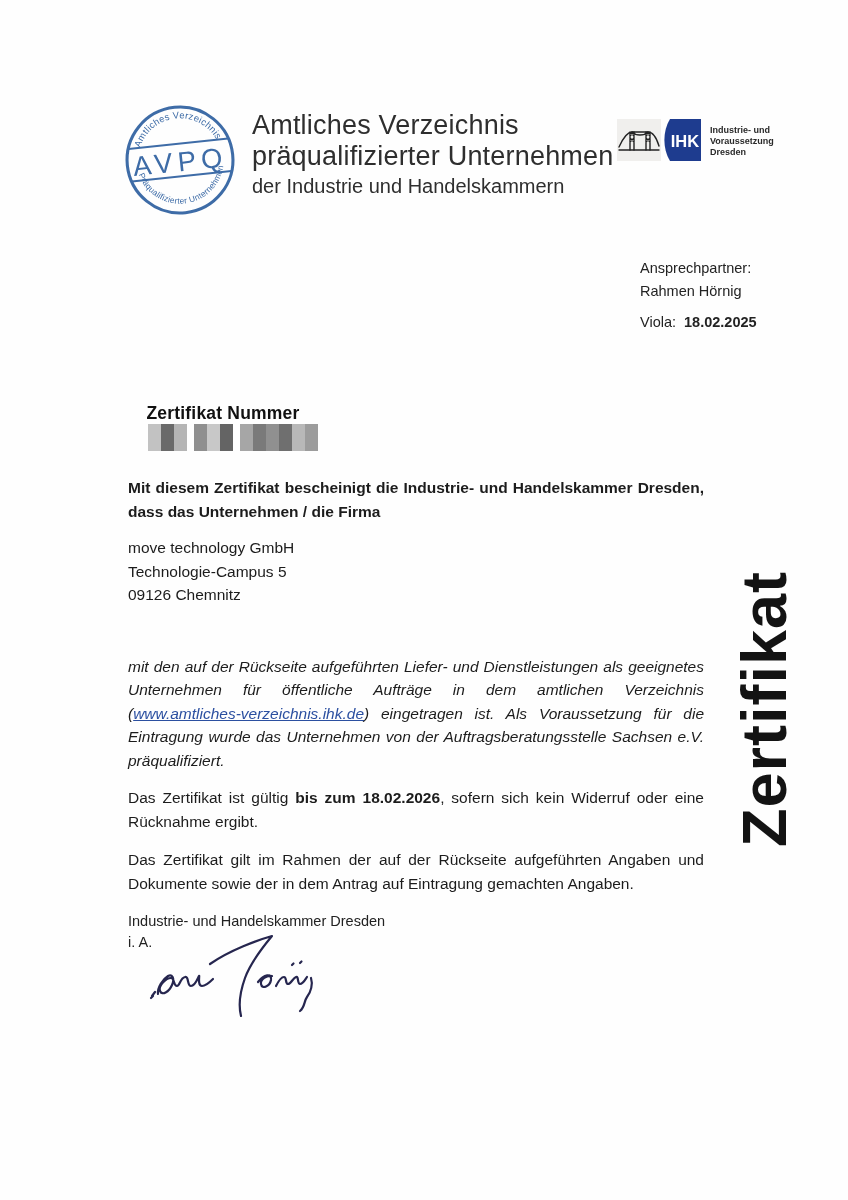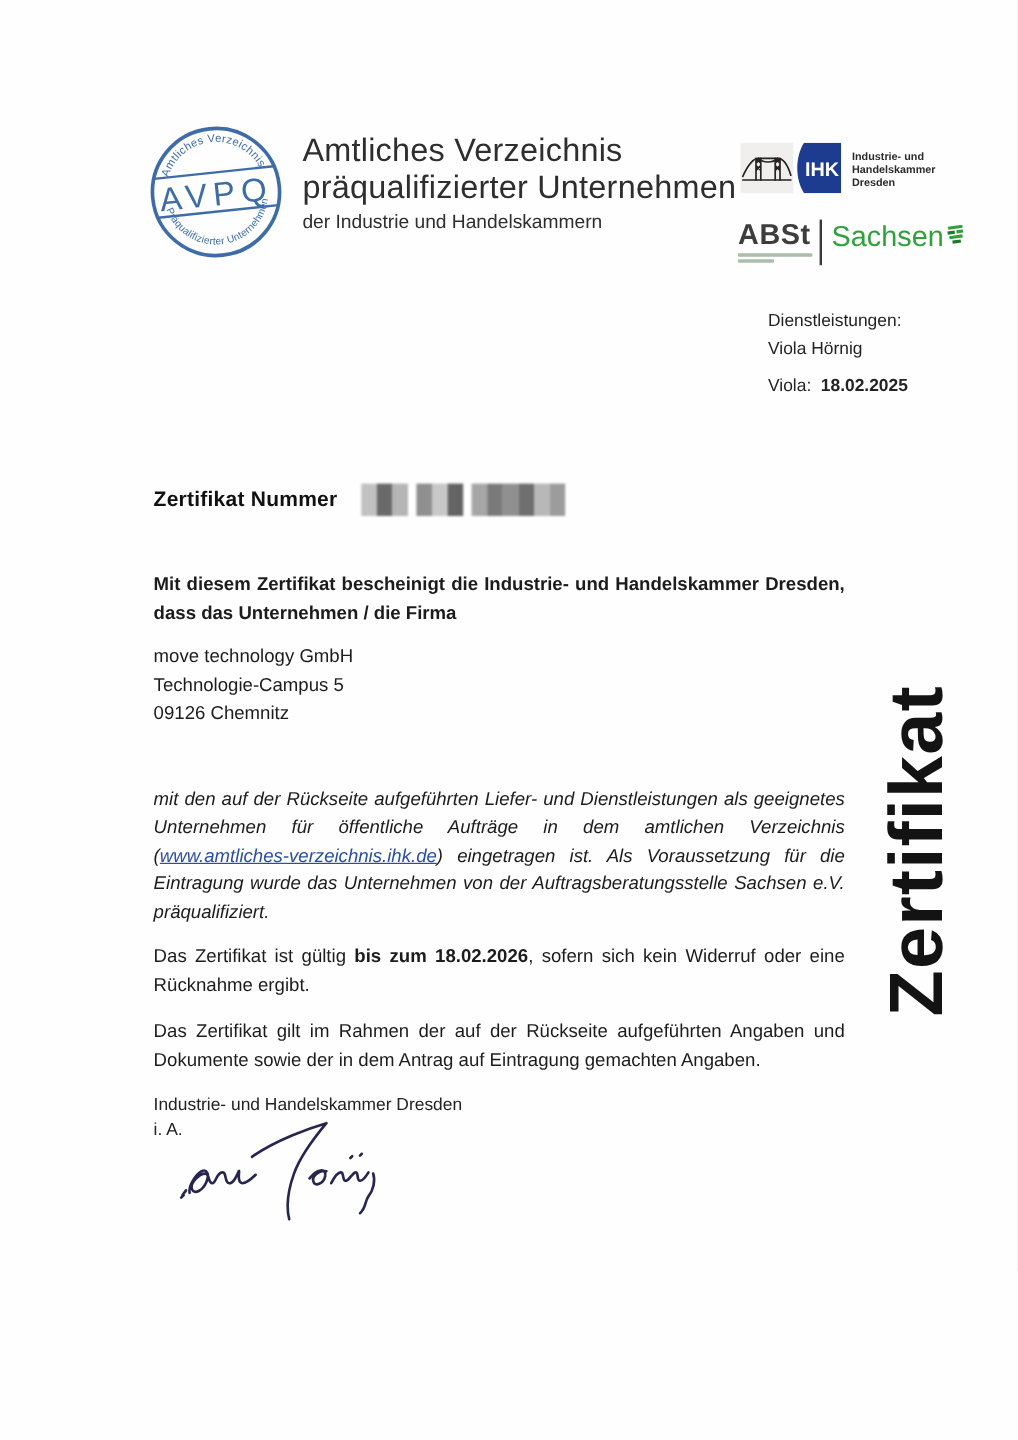--- a/index.html
+++ b/index.html
@@ -9,21 +9,21 @@
     position:relative; width:848px; height:1200px; margin:0 auto;
     background:#fefefe; overflow:hidden; color:#1e1e1e;
   }
 
   
   .avpq-seal { position:absolute; left:124px; top:104px; width:112px; height:112px; transform:rotate(-6deg); }
 
   
   .masthead { position:absolute; left:252px; top:110px; }
   .masthead .title { font-size:27px; line-height:31px; color:#2e2e2e; letter-spacing:.2px; }
-  .masthead .subtitle { font-size:16px; line-height:22px; color:#2e2e2e; margin-top:3px; }
+  .masthead .subtitle { font-size:20px; line-height:22px; color:#2e2e2e; margin-top:3px; }
 
   
   .ihk-logo { position:absolute; left:617px; top:119px; display:flex; align-items:flex-start; }
   .ihk-mark { display:flex; }
   .bridge-box { width:44px; height:42px; background:#f0efed; display:flex; align-items:center; justify-content:center; }
   .ihk-square { width:40px; height:42px; }
   .ihk-orgname { margin-left:9px; margin-top:6px; font-size:9px; font-weight:700; line-height:11px; color:#2a2a2a; width:110px; }
 
   
   .abst-logo { position:absolute; left:615px; top:183px; display:flex; align-items:flex-start; }
@@ -34,21 +34,21 @@
   .abst-divider { width:2px; height:38px; background:#3a3a3a; margin:0 8px 0 6px; }
   .abst-region { font-size:24px; color:#2fa03c; line-height:27px; padding-top:1px; }
   .sachsen-icon { margin-left:3px; margin-top:4px; }
 
   
   .contact { position:absolute; left:640px; top:257px; font-size:14.5px; line-height:23px; color:#232323; }
   .contact .date-row { margin-top:8px; }
   .contact .date-val { margin-left:8px;font-weight:bold; }
 
   
-  .cert-number { position:absolute; left:128px; top:403px; display:flex; align-items:center; }
+  .cert-number { position:absolute; left:128px; top:403px; display:flex; align-items:center;flex-direction:column; }
   .cert-number .label { font-size:17.5px; font-weight:700; color:#111; letter-spacing:.2px; }
   .redaction { display:flex; align-items:center; margin-left:20px; filter:blur(.7px); }
   .px-block { display:inline-block; width:13px; height:27px; }
   .px-gap { display:inline-block; width:7px; height:27px; }
 
   
   .body-text { position:absolute; left:128px; top:476px; width:576px; font-size:15.5px; line-height:23.5px; color:#1c1c1c; }
   .body-text p.just { text-align:justify; }
   .body-text .intro { margin-bottom:13px;font-weight:bold; }
   .body-text .company { margin-bottom:48px; }
@@ -113,47 +113,29 @@
             <path d="M31,12 C35,12 39,16 42,26"></path>
           </g>
         </svg>
       </div>
       <svg class="ihk-square" viewBox="0 0 40 42">
         <path d="M9,0 H40 V42 H9 C1.5,30 1.5,12 9,0 Z" fill="#1e3c8f"></path>
         <text x="24" y="28" text-anchor="middle" font-size="16.5" font-weight="700" font-family="Liberation Sans, sans-serif" fill="#ffffff">IHK</text>
       </svg>
     </div>
     <div class="ihk-orgname">
-      <div>Industrie- und Handelskammer</div>
+      <div>Industrie- und Voraussetzung</div>
       <div>Dresden</div>
     </div>
   </div>
 
-  <div class="abst-logo">
-    <div class="abst-left">
-      <div class="abst-abbr">ABSt</div>
-      <div class="abst-subbar b1"></div>
-      <div class="abst-subbar b2"></div>
-    </div>
-    <div class="abst-divider"></div>
-    <div class="abst-region">Sachsen</div>
-    <svg class="sachsen-icon" viewBox="0 0 16 18" width="16" height="18">
-      <g transform="rotate(-8 8 9)">
-        <rect x="2" y="1" width="12" height="2.6" fill="#2fa03c"></rect>
-        <rect x="1" y="5" width="6" height="2.6" fill="#1d7a2a"></rect>
-        <rect x="8.5" y="5" width="5.5" height="2.6" fill="#2fa03c"></rect>
-        <rect x="2" y="9" width="11" height="2.6" fill="#2fa03c"></rect>
-        <rect x="4" y="13" width="7" height="2.6" fill="#1d7a2a"></rect>
-      </g>
-    </svg>
-  </div>
 
   <div class="contact">
-    <div>Dienstleistungen:</div>
-    <div>Viola Hörnig</div>
+    <div>Ansprechpartner:</div>
+    <div>Rahmen Hörnig</div>
     <div class="date-row">
       <span>Viola:</span><span class="date-val">18.02.2025</span>
     </div>
   </div>
 
   <div class="cert-number">
     <span class="label">Zertifikat Nummer</span>
     <span class="redaction">
         <span class="px-block" style="background: rgb(194, 194, 194);"></span>
         <span class="px-block" style="background: rgb(106, 106, 106);"></span>

